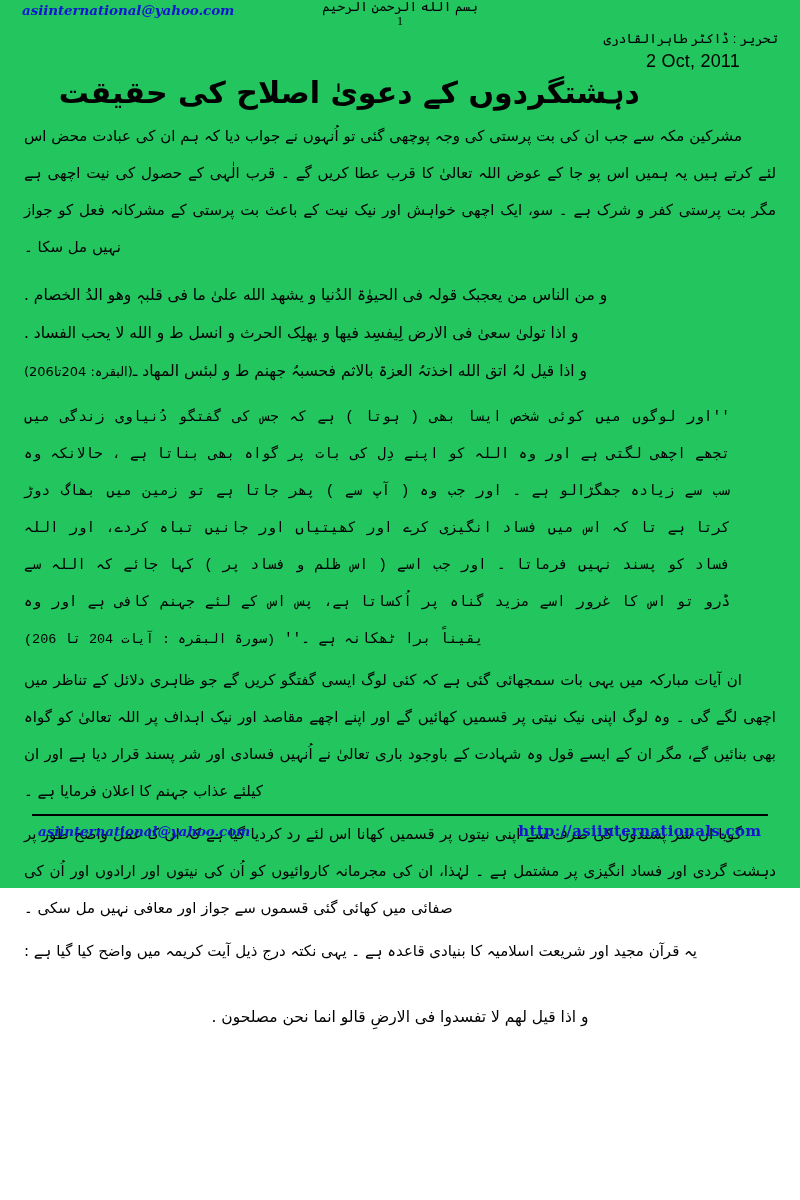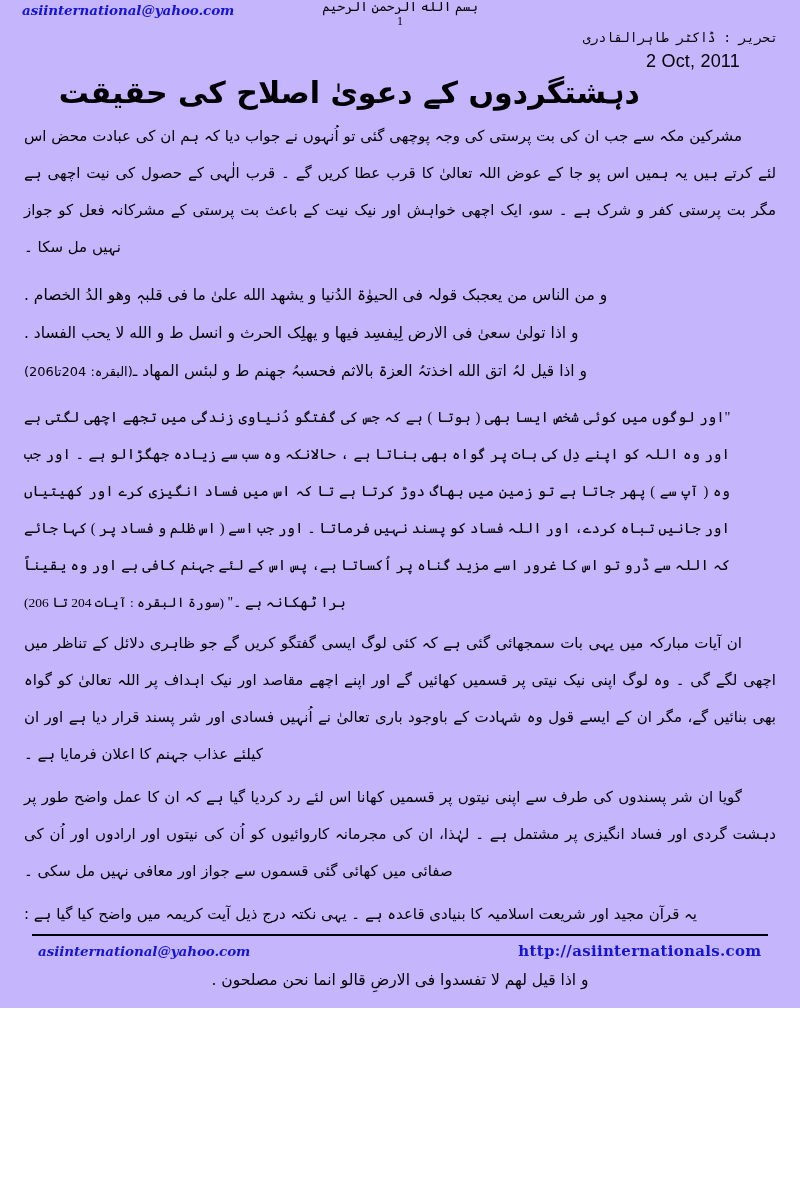--- a/index.html
+++ b/index.html
@@ -14,22 +14,22 @@
     position: relative;
     font-family: "DejaVu Sans", sans-serif;
     color: #000000;
     overflow: hidden;
   }
 
   .page {
     position: absolute;
     inset: 0;
     width: 800px;
-    height: 1008px;
-    background: #c4b5fd;
+    height: 888px;
+    background: #22c55e;
   }
 
   
   .page-header {
     position: absolute;
     top: 0;
     left: 0;
     right: 0;
     height: 100px;
   }
@@ -71,21 +71,21 @@
   }
   .hdr-author-block {
     position: absolute;
     top: 30px;
     right: 22px;
     text-align: center;
     direction: rtl;
     width: 170px;
   }
   .hdr-author {
-    font-family: Liberation Mono, monospace;
+    font-family: Liberation Sans, sans-serif;
     font-size: 13px;
     line-height: 18px;
     white-space: nowrap;
     display: block;
   }
   .hdr-date {
     display: block;
     direction: ltr;
     font-family: "Liberation Sans", sans-serif;
     font-size: 18px;
@@ -140,21 +140,21 @@
     text-align: left;
     direction: rtl;
     margin: 0;
     white-space: nowrap;
   }
   .ayat .ref {
     font-size: 13px;
   }
 
   .translation {
-    font-family: Liberation Serif, serif;
+    font-family: Liberation Mono, monospace;
     font-size: 14.5px;
     line-height: 37px;
     direction: rtl;
     text-align: justify;
     text-align-last: left;
     margin: 4px 0 4px 0;
     padding-right: 46px;
   }
   .translation .ref {
     font-size: 13.5px;

